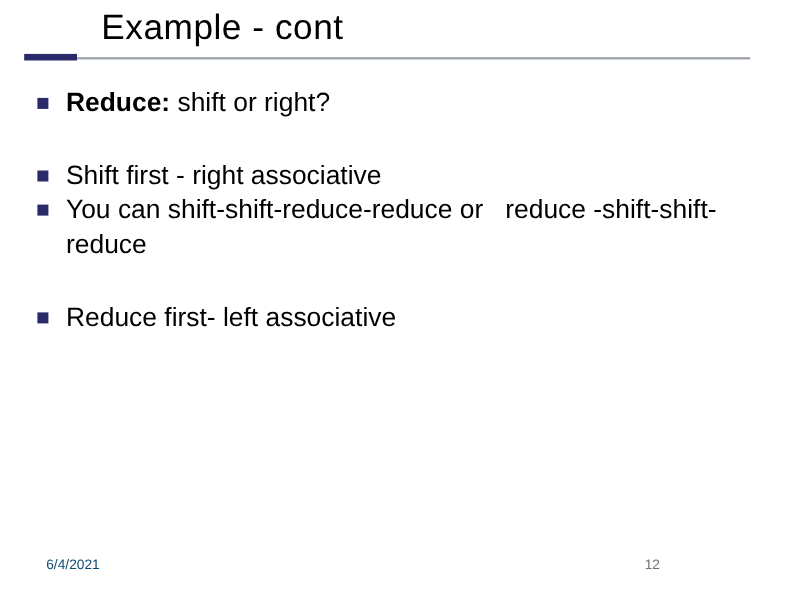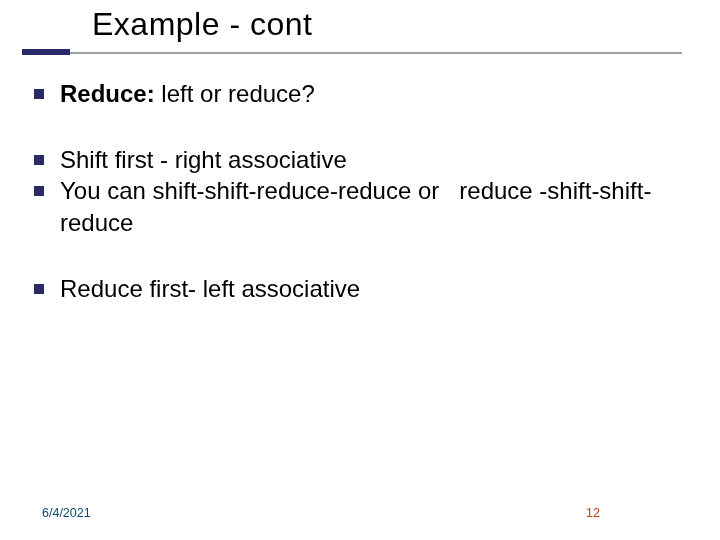--- a/index.html
+++ b/index.html
@@ -82,41 +82,41 @@
     left: 42px;
     bottom: 20px;
     font-size: 12.5px;
     color: #0c4a6e;
   }
   .footer-page {
     position: absolute;
     right: 40px;
     bottom: 20px;
     font-size: 12.5px;
-    color: #c2410c;
+    color: #737373;
   }
 </style>
 </head>
 <body>
 
 <div class="slide">
 
   <div class="title-wrap">
     <h1 class="title">Example - cont</h1>
     <div class="title-underline">
       <div class="bar-gray"></div>
       <div class="bar-navy"></div>
     </div>
   </div>
 
   <div class="body">
 
     <div class="item">
       <div class="blt"></div>
-      <div class="txt"><span class="b">Reduce:</span><span> left or reduce?</span></div>
+      <div class="txt"><span class="b">Reduce:</span><span> shift or right?</span></div>
     </div>
 
     <div class="item tight">
       <div class="blt"></div>
       <div class="txt">Shift first - right associative</div>
     </div>
 
     <div class="item">
       <div class="blt"></div>
       <div class="txt">You can shift-shift-reduce-reduce or &nbsp;&nbsp;reduce -shift-shift-reduce</div>

